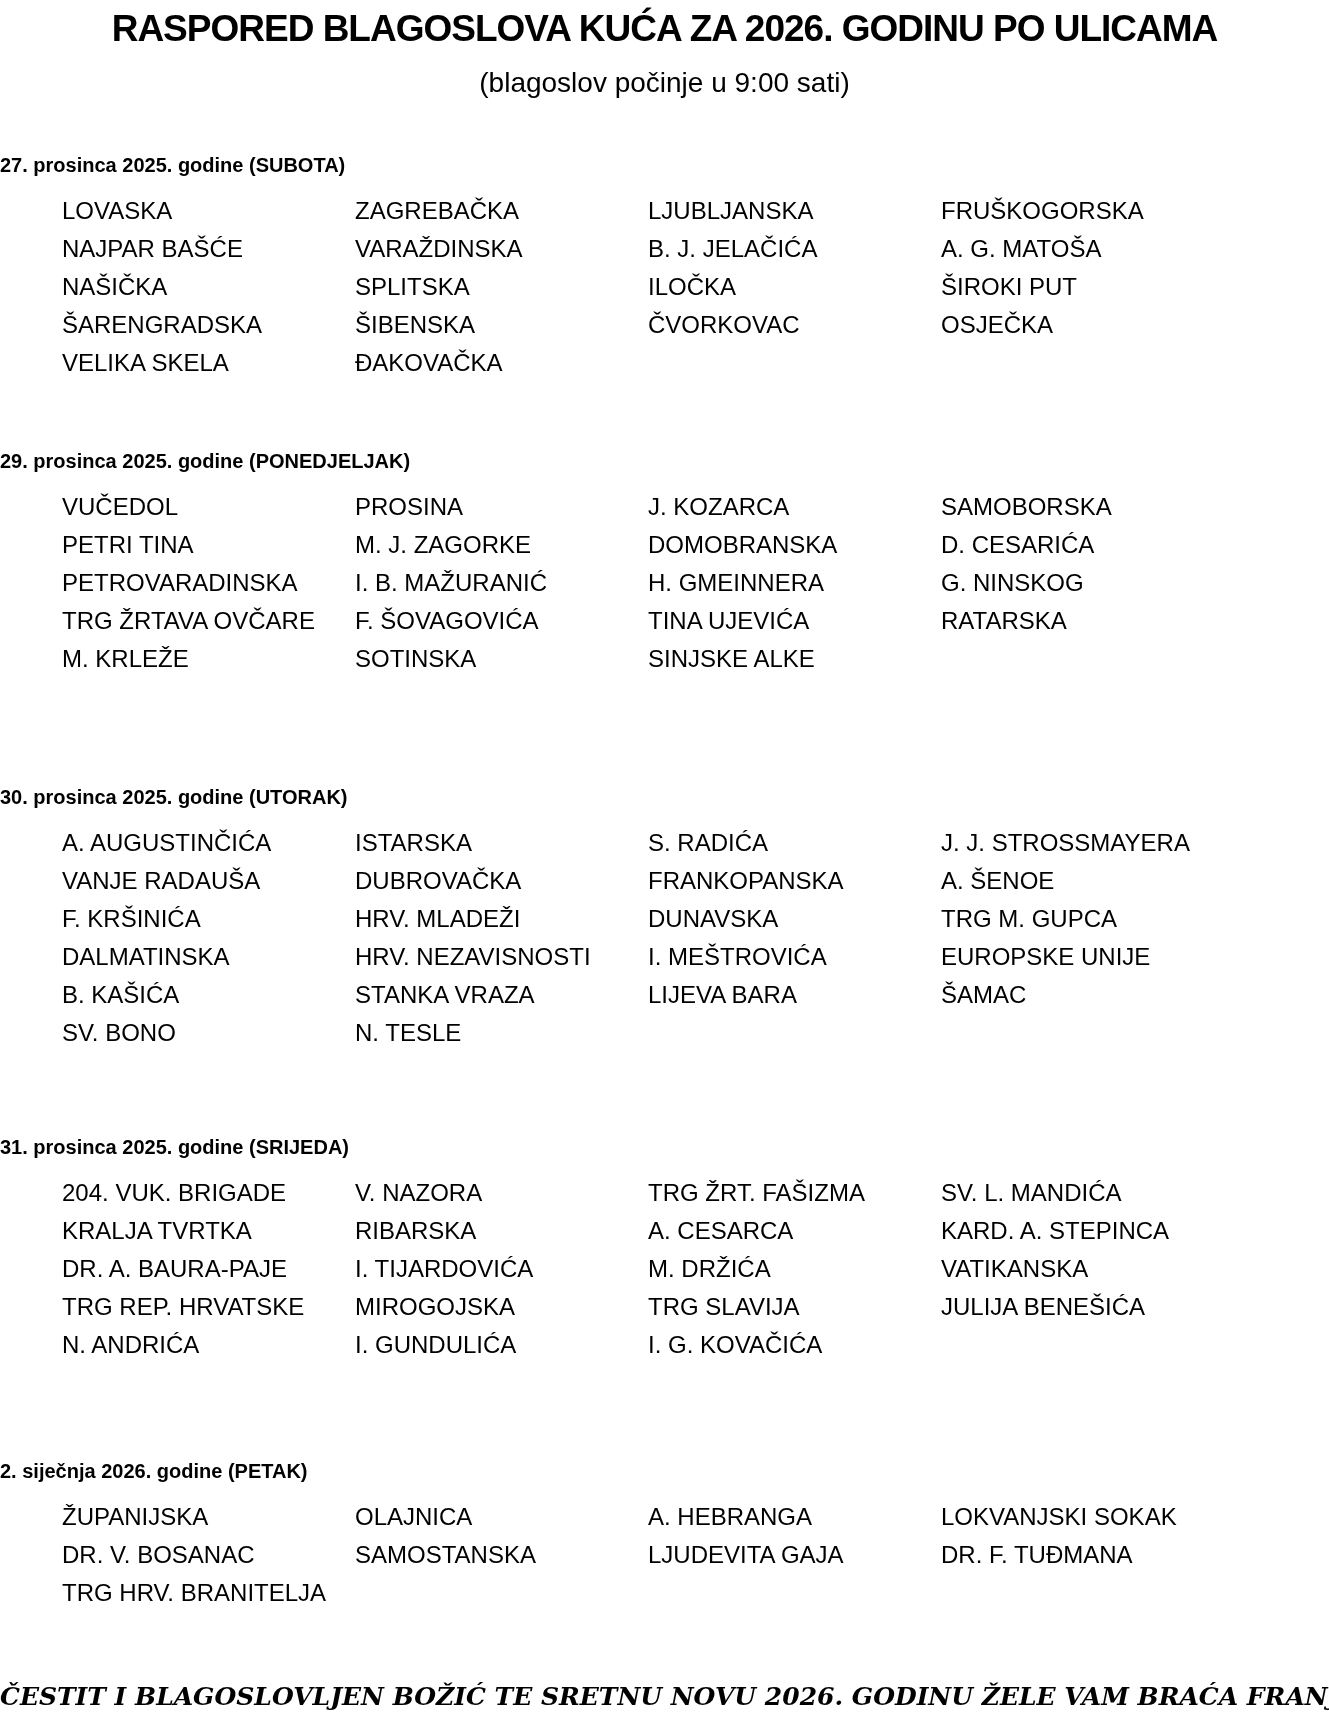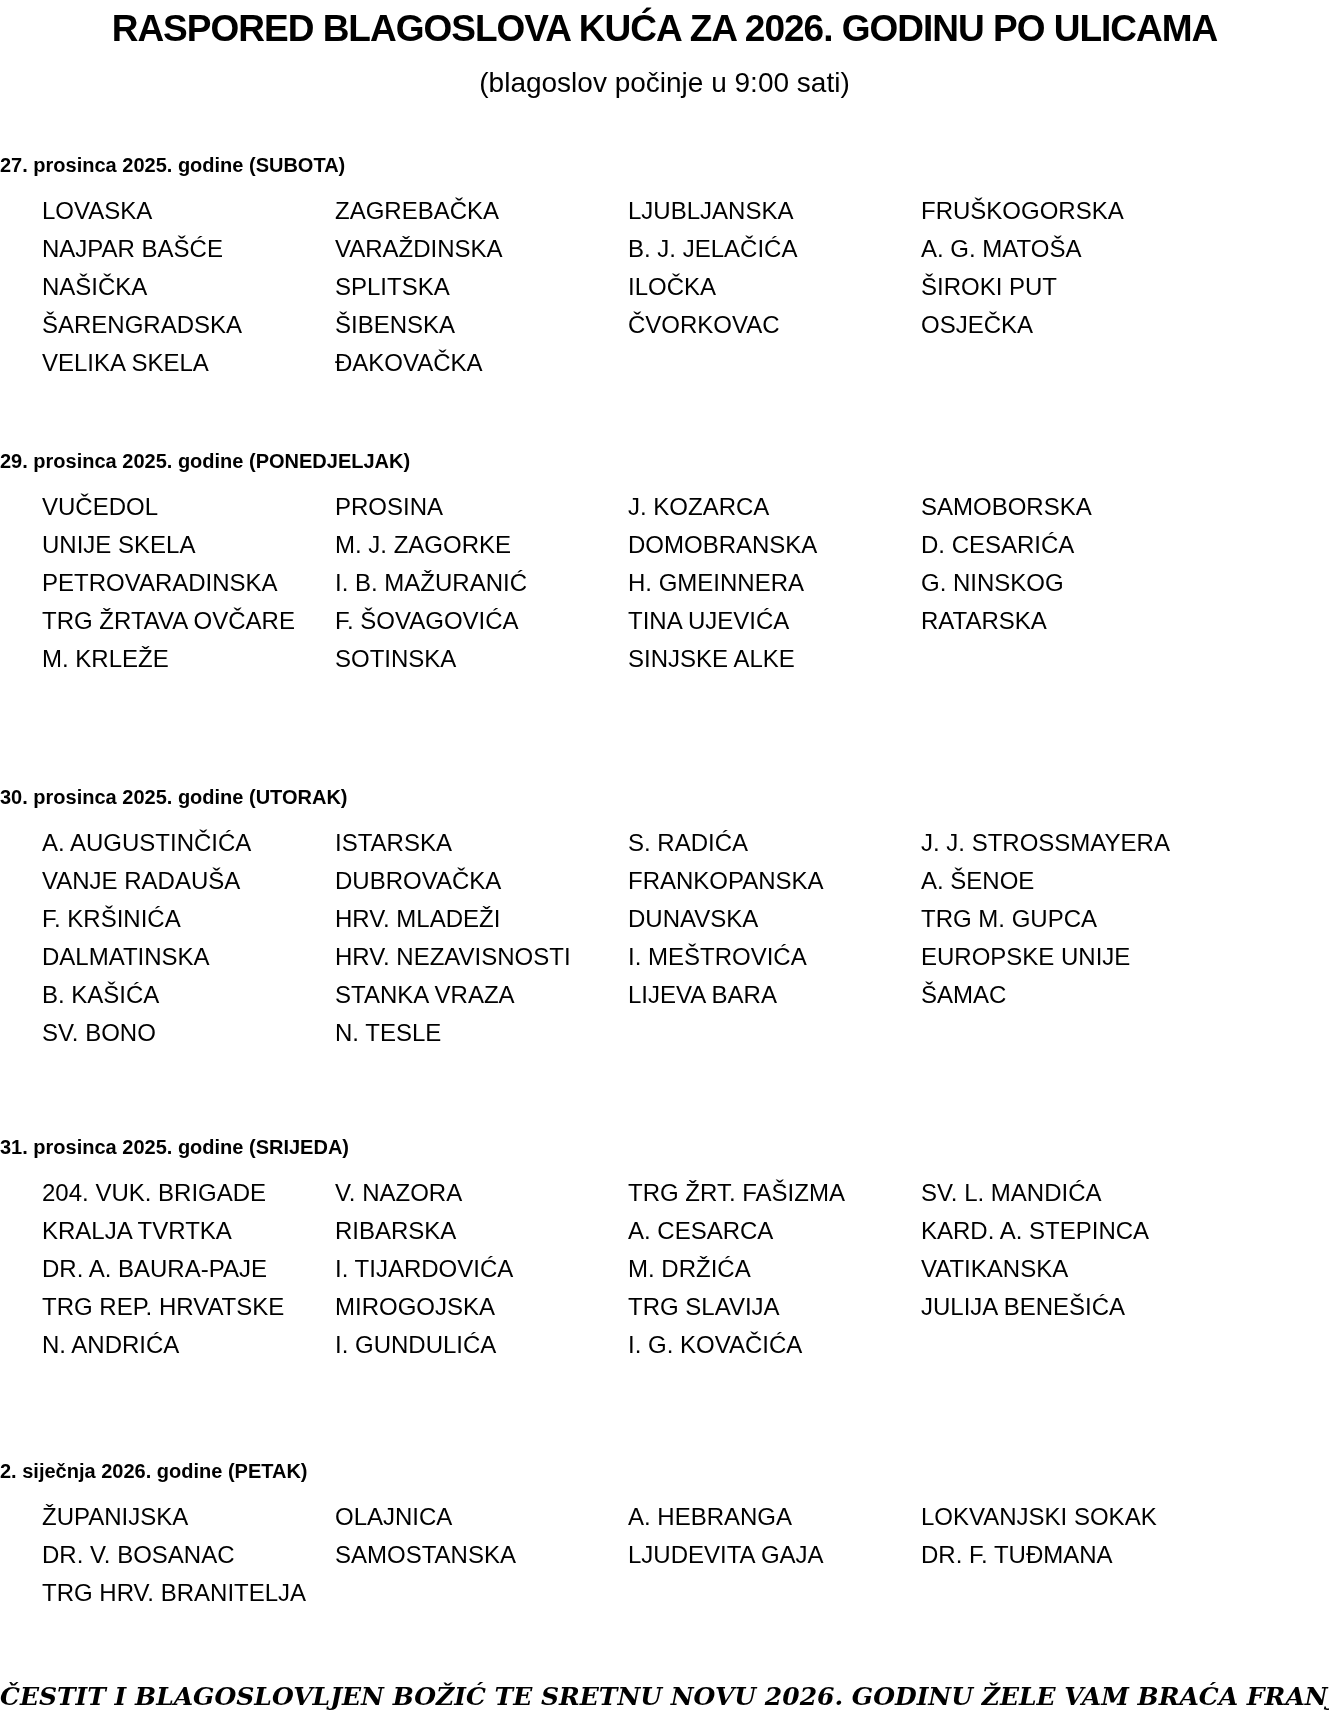--- a/index.html
+++ b/index.html
@@ -25,21 +25,21 @@
   .section-2 { margin-top: 100px; }
   .section-3 { margin-top: 76px; }
   .section-4 { margin-top: 88px; }
 
   .section-heading {
     font-size: 20px; font-weight: 700; text-align: left;
     line-height: 38px; white-space: nowrap;
   }
   .cols {
     display: flex; flex-direction: row;
-    padding-left: 42px; padding-right: 10px; margin-top: 8px;
+    padding-left: 62px; padding-right: 10px; margin-top: 8px;
   }
   .col { width: 293px; flex: 0 0 293px; }
   .col:last-child { flex: 1 1 auto; width: auto; }
   .street {
     font-size: 24px; line-height: 38px; white-space: nowrap;
   }
 
   .footer {
     position: absolute; left: 0; right: 0; top: 1682px;
     text-align: center; white-space: nowrap;
@@ -85,21 +85,21 @@
             <div class="street">ŠIROKI PUT</div>
             <div class="street">OSJEČKA</div>
           </div>
         </div>
       </section>
       <section class="sched section-1">
         <h2 class="section-heading">29. prosinca 2025. godine (PONEDJELJAK)</h2>
         <div class="cols">
           <div class="col">
             <div class="street">VUČEDOL</div>
-            <div class="street">UNIJE SKELA</div>
+            <div class="street">PETRI TINA</div>
             <div class="street">PETROVARADINSKA</div>
             <div class="street">TRG ŽRTAVA OVČARE</div>
             <div class="street">M. KRLEŽE</div>
           </div>
           <div class="col">
             <div class="street">PROSINA</div>
             <div class="street">M. J. ZAGORKE</div>
             <div class="street">I. B. MAŽURANIĆ</div>
             <div class="street">F. ŠOVAGOVIĆA</div>
             <div class="street">SOTINSKA</div>

